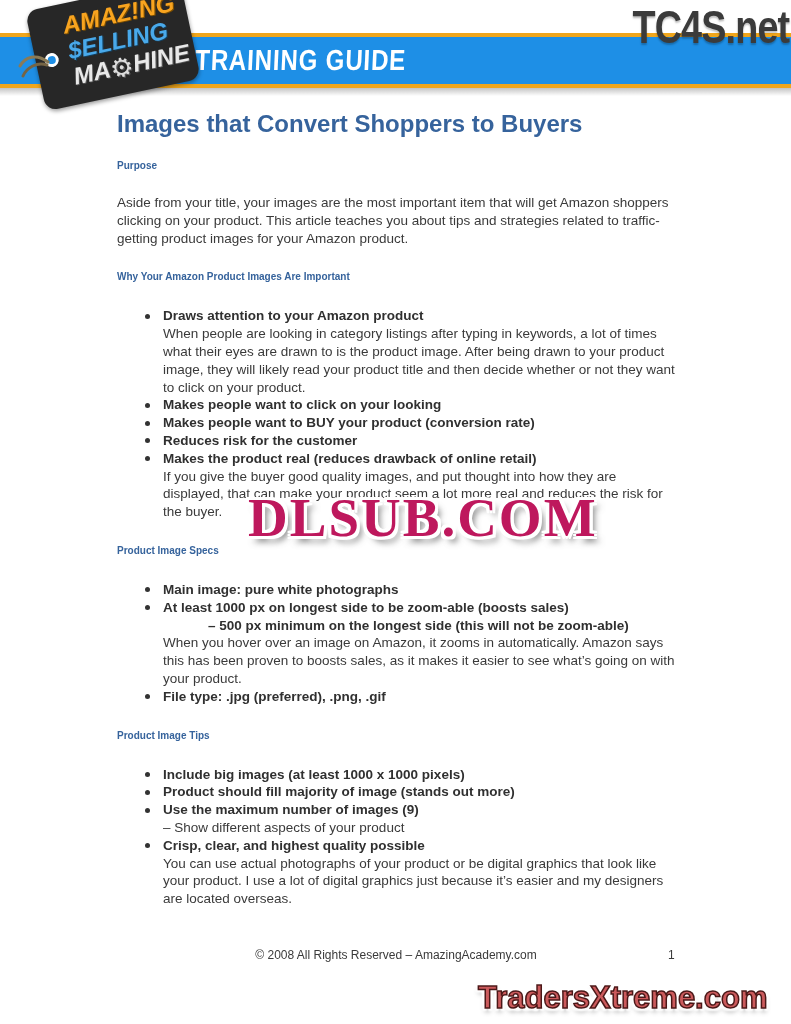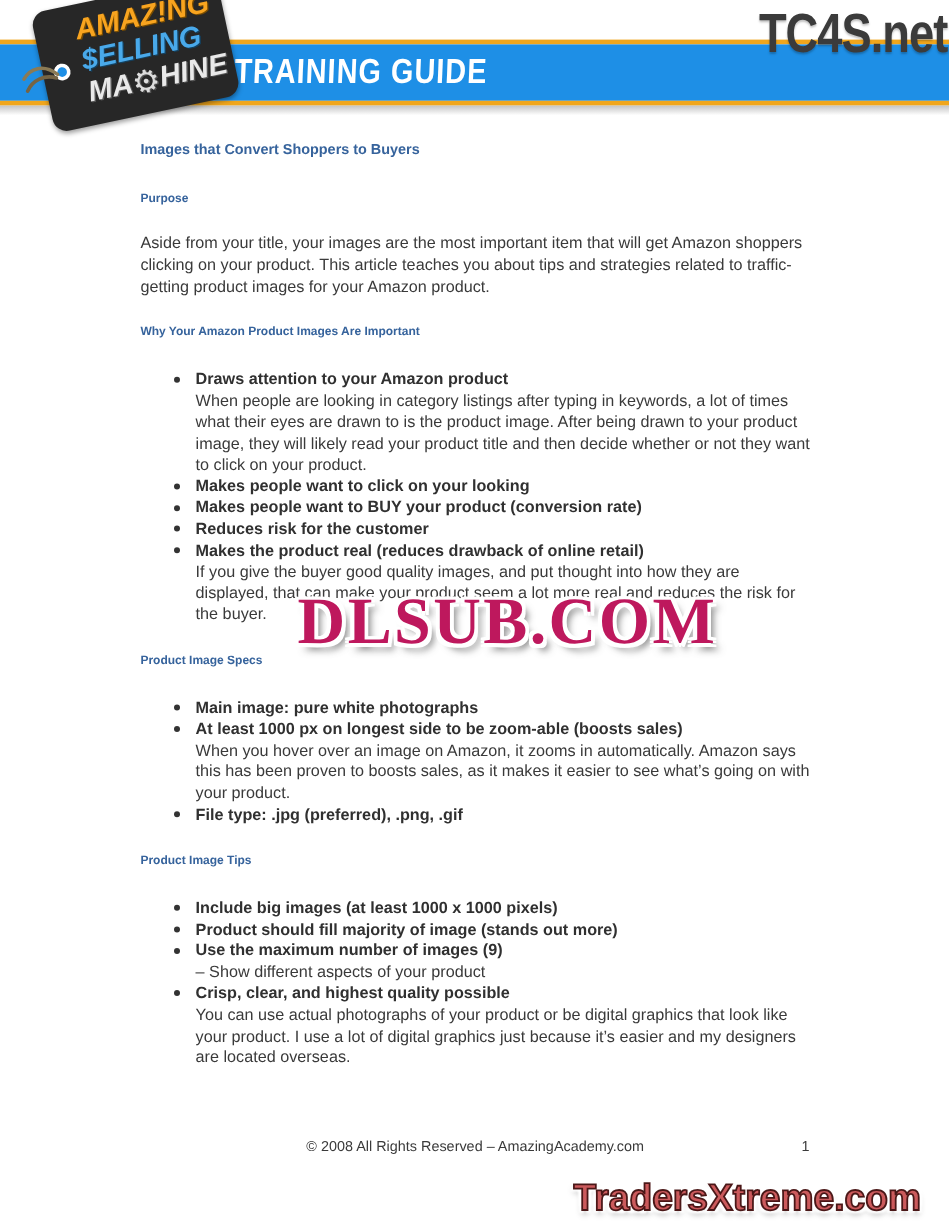--- a/index.html
+++ b/index.html
@@ -61,21 +61,21 @@
     position:absolute;left:478px;top:980px;z-index:6;
     font-size:31px;font-weight:bold;color:#cb5a5c;letter-spacing:0px;
     -webkit-text-stroke:1.5px #4a1717;
     text-shadow:
       -3px -3px 2px #fff, 3px -3px 2px #fff, -3px 3px 2px #fff, 3px 3px 2px #fff,
       0 4px 5px rgba(0,0,0,.35);
     white-space:nowrap;
   }
   
   .doc{position:absolute;left:117px;top:96px;width:558px;font-size:13.5px;line-height:17.8px;}
-  .doc h1{margin:16px 0 0;font-size:12px;line-height:24px;color:#36639c;font-weight:bold;}
+  .doc h1{margin:16px 0 0;font-size:24px;line-height:24px;color:#36639c;font-weight:bold;}
   .doc h2{margin:20px 0 0;font-size:10px;line-height:20px;color:#36639c;font-weight:bold;}
   .doc p{margin:18px 0 0;}
   .doc ul{list-style:none;margin:20px 0 0;padding:0;}
   .doc li{position:relative;padding-left:46px;}
   .dot{position:absolute;left:28px;top:6.5px;width:5px;height:5px;border-radius:50%;background:#333;}
   .b{font-weight:bold;color:#303030;}
   .indent{margin-left:45px;}
   
   .footer{position:absolute;left:117px;top:948px;width:558px;text-align:center;
     font-size:12px;color:#3a3a3a;}
@@ -142,20 +142,21 @@
     </ul>
     <h2>Product Image Specs</h2>
     <ul>
       <li>
         <span class="dot"></span>
         <div class="b">Main image: pure white photographs</div>
       </li>
       <li>
         <span class="dot"></span>
         <div class="b">At least 1000 px on longest side to be zoom-able (boosts sales)</div>
+        <div class="b indent">– 500 px minimum on the longest side (this will not be zoom-able)</div>
         <div>When you hover over an image on Amazon, it zooms in automatically.  Amazon says this has been proven to boosts sales, as it makes it easier to see what’s going on with your product.</div>
       </li>
       <li>
         <span class="dot"></span>
         <div class="b">File type: .jpg (preferred), .png, .gif</div>
       </li>
     </ul>
     <h2>Product Image Tips</h2>
     <ul>
       <li>

